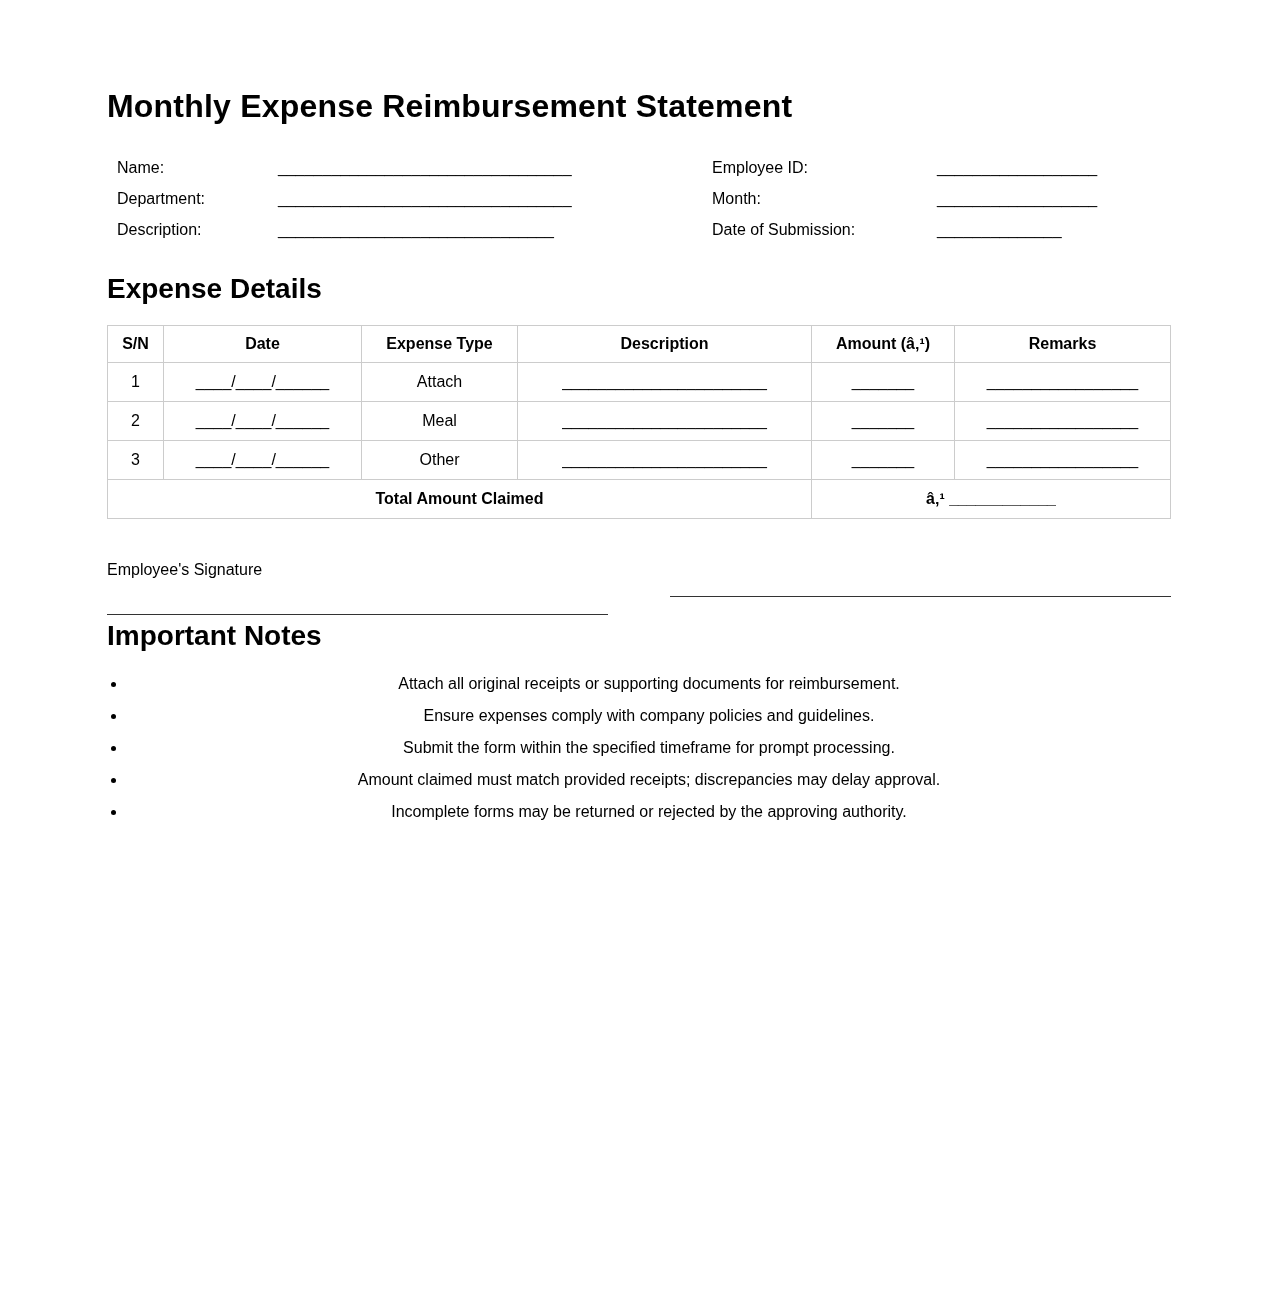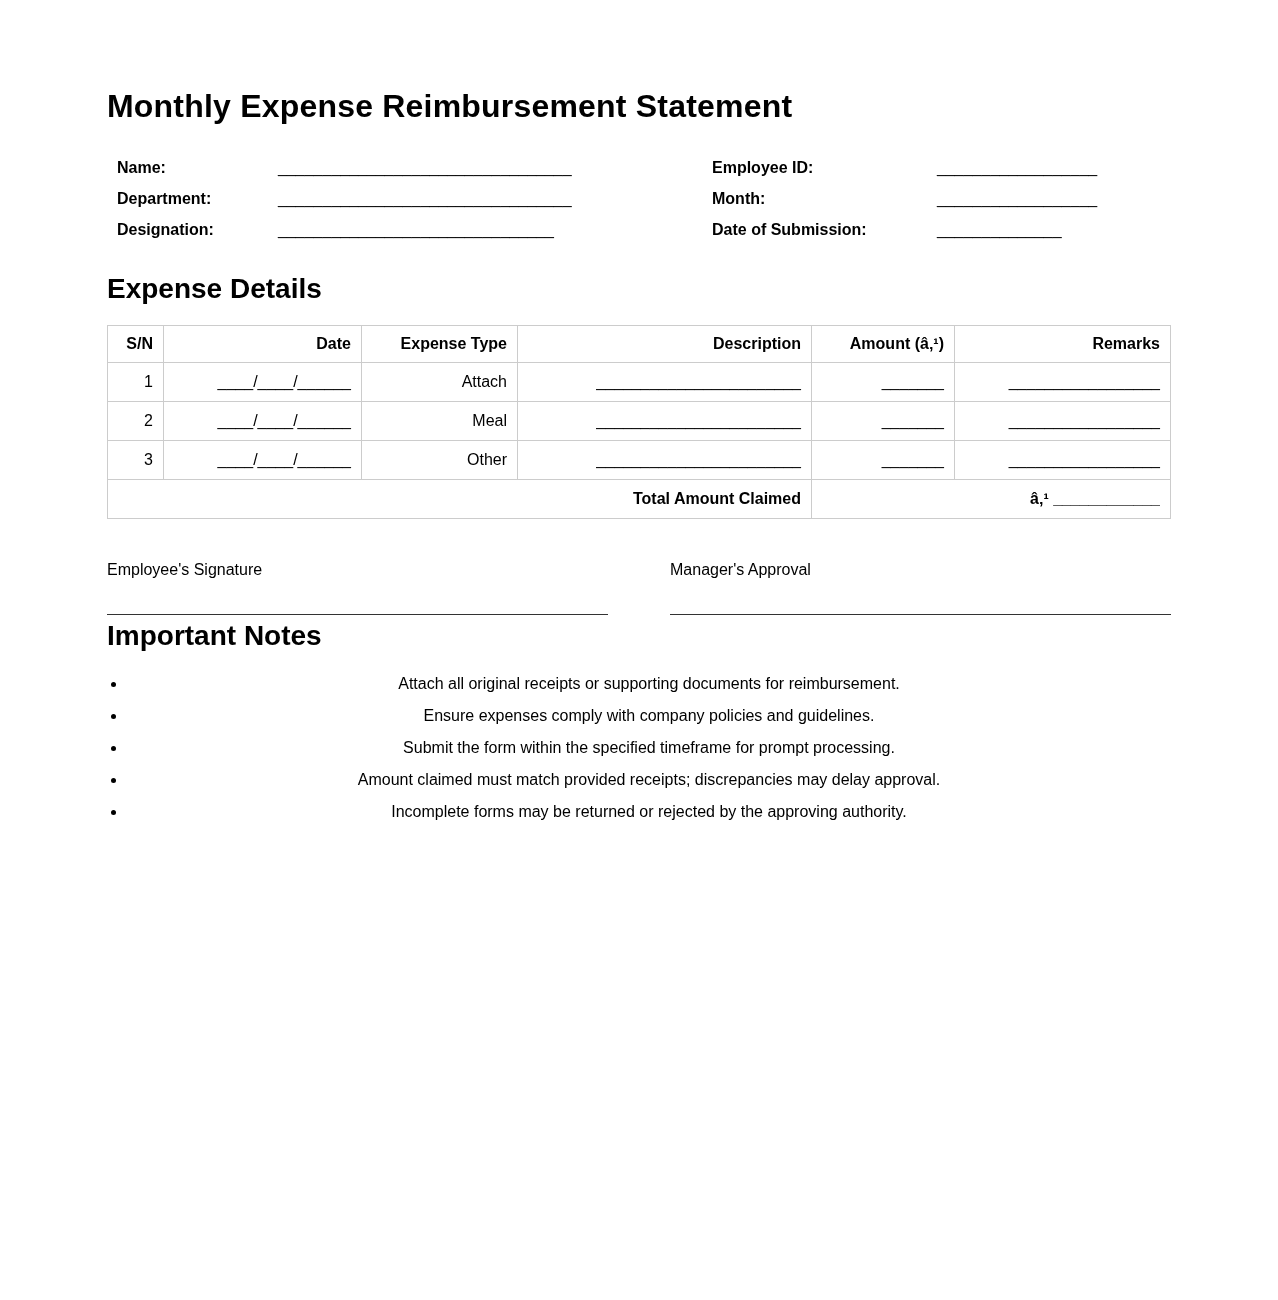--- a/index.html
+++ b/index.html
@@ -23,21 +23,21 @@
     letter-spacing: 0.2px;
   }
   
   .form-grid {
     display: grid;
     grid-template-columns: 171px 424px 235px 1fr;
     grid-auto-rows: 31px;
     align-items: center;
   }
   .flabel {
-    font-weight: bold;
+    font-weight: normal;
     padding-left: 10px;
     white-space: nowrap;
   }
   .fline {
     white-space: nowrap;
     letter-spacing: 0;
   }
   
   .section-heading {
     font-size: 28px;
@@ -46,21 +46,21 @@
   .h2-expense { margin: 28px 0 20px 0; }
   .h2-notes { margin: 5px 0 0 0; }
   
   table.expense {
     width: 100%;
     border-collapse: collapse;
     table-layout: fixed;
   }
   table.expense th, table.expense td {
     border: 1px solid var(--table-border, #ccc);
-    text-align: right;
+    text-align: center;
     vertical-align: middle;
     font-size: 16px;
     white-space: nowrap;
     overflow: hidden;
   }
   table.expense th {
     font-weight: bold;
     padding: 9px 10px;
   }
   table.expense td {
@@ -116,21 +116,21 @@
     <div class="flabel">Name:</div>
     <div class="fline">_________________________________</div>
     <div class="flabel">Employee ID:</div>
     <div class="fline">__________________</div>
 
     <div class="flabel">Department:</div>
     <div class="fline">_________________________________</div>
     <div class="flabel">Month:</div>
     <div class="fline">__________________</div>
 
-    <div class="flabel">Designation:</div>
+    <div class="flabel">Description:</div>
     <div class="fline">_______________________________</div>
     <div class="flabel">Date of Submission:</div>
     <div class="fline">______________</div>
   </div>
 
   <h2 class="section-heading h2-expense">Expense Details</h2>
 
   <table class="expense">
     <colgroup>
       <col class="c-sn">
@@ -181,21 +181,20 @@
       </tr>
     </tbody>
   </table>
 
   <div class="sig-row">
     <div class="sig-col">
       <div class="sig-label">Employee's Signature</div>
       <div class="sig-line"></div>
     </div>
     <div class="sig-col">
-      <div class="sig-label">Manager's Approval</div>
       <div class="sig-line"></div>
     </div>
   </div>
 
   <h2 class="section-heading h2-notes">Important Notes</h2>
 
   <ul class="notes">
     <li>Attach all original receipts or supporting documents for reimbursement.</li>
     <li>Ensure expenses comply with company policies and guidelines.</li>
     <li>Submit the form within the specified timeframe for prompt processing.</li>

